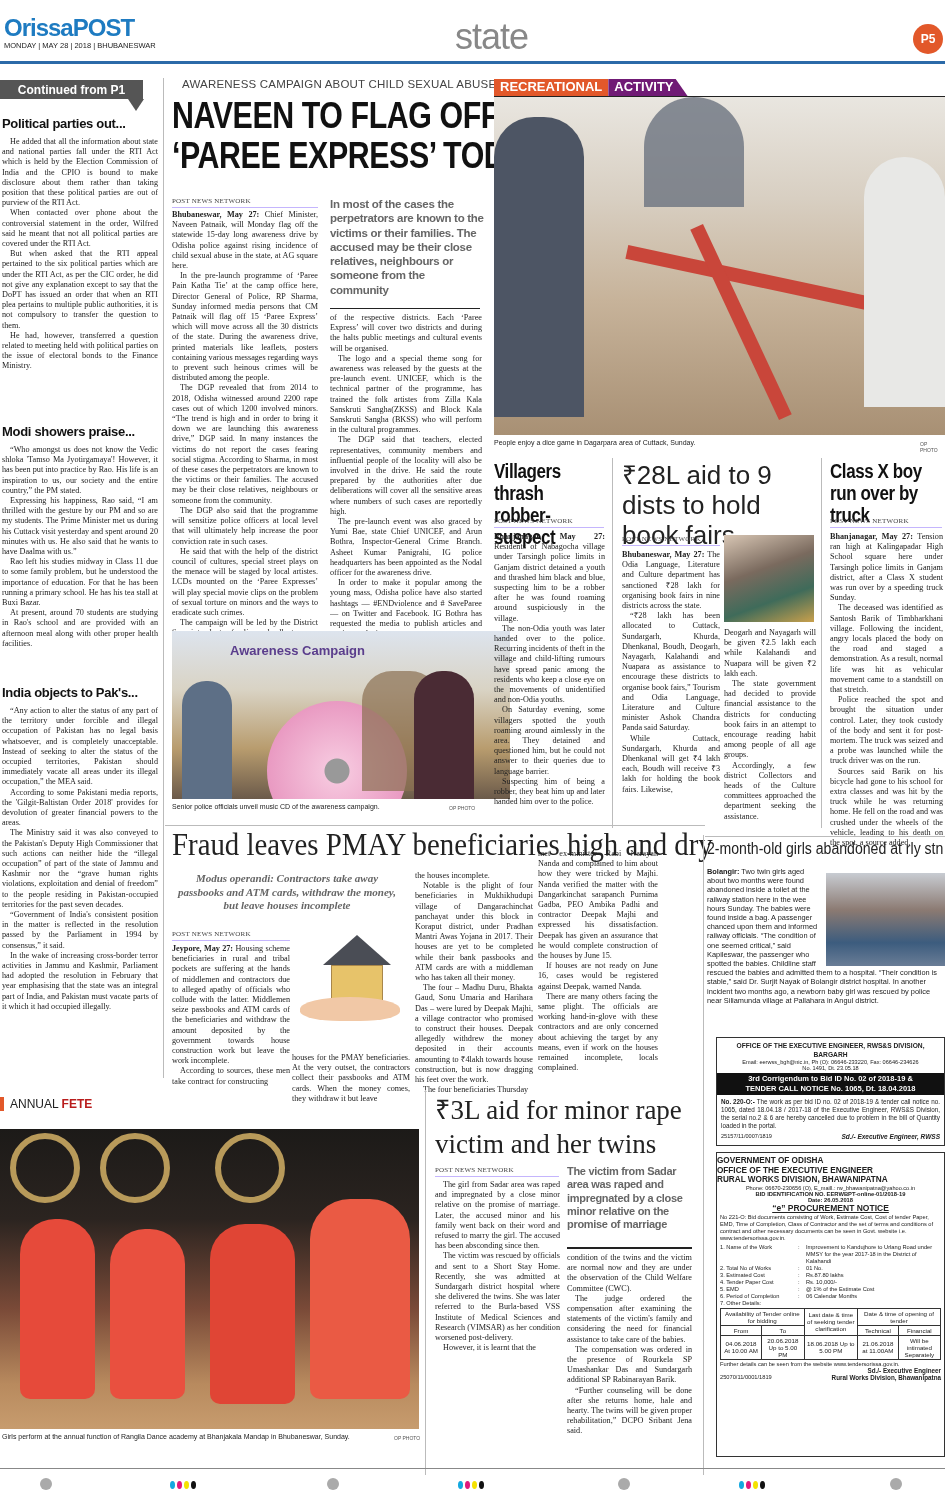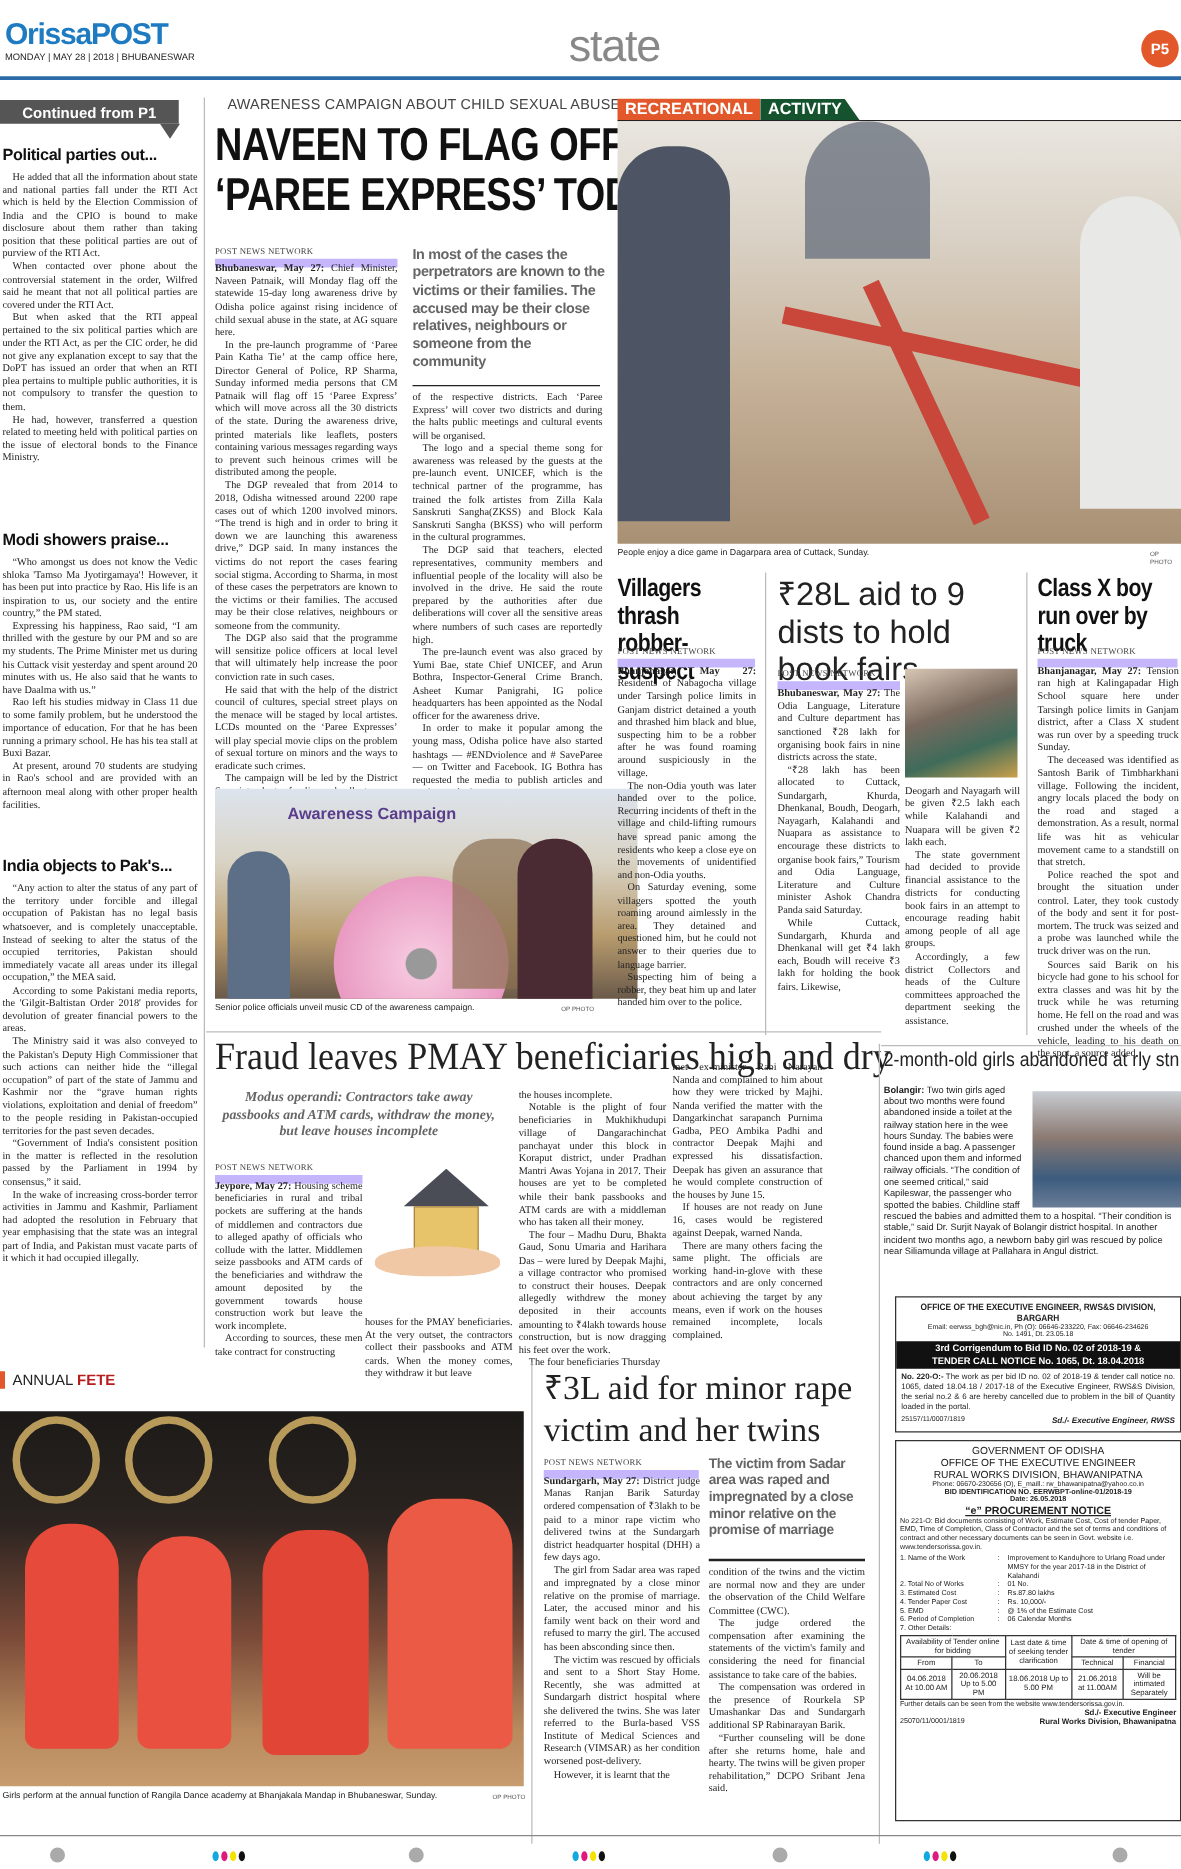--- a/index.html
+++ b/index.html
@@ -4,21 +4,21 @@
 <style>
 *{box-sizing:border-box;margin:0;padding:0}
 body{width:945px;height:1495px;background:#fff;font-family:"DejaVu Serif",serif;color:#222;position:relative;overflow:hidden}
 .abs{position:absolute}
 .serif{font-family:"Liberation Serif",serif}
 .sans{font-family:"Liberation Sans",sans-serif}
 .body{font-family:"Liberation Serif",serif;font-size:8.2px;line-height:10.2px;text-align:justify;color:#222}
 .body p{text-indent:8px}
 .body p.first{text-indent:0}
 .dateline{font-weight:bold}
-.pnn{font-family:"Liberation Serif",serif;font-size:7px;color:#444;border-bottom:7px solid #c4b5fd;padding-bottom:2px;letter-spacing:.2px}
+.pnn{font-family:"Liberation Serif",serif;font-size:7px;color:#444;border-bottom:1px solid #c4b5fd;padding-bottom:2px;letter-spacing:.2px}
 .hd-sans{font-family:"Liberation Sans",sans-serif;font-weight:bold;letter-spacing:-.5px;color:#111}
 .pull{font-family:"Liberation Sans",sans-serif;color:#666;font-weight:bold;letter-spacing:-.3px}
 .caption{font-family:"Liberation Sans",sans-serif;font-size:7px;color:#222}
 .credit{font-family:"Liberation Sans",sans-serif;font-size:5px;color:#555}
 .vrule{position:absolute;width:1px;background:#bbb}
 .photo{position:absolute;overflow:hidden}
 
 #logo{left:4px;top:14px;font-family:"Liberation Sans",sans-serif;font-weight:bold;font-size:24px;letter-spacing:-1px}
 #logo .o{color:#1e7bc1}#logo .p{color:#1e7bc1}
 #dateline-hdr{left:4px;top:41px;font-family:"Liberation Sans",sans-serif;font-size:7.5px;color:#222}
@@ -110,21 +110,21 @@
   <div class="abs" style="left:95px;top:70px;width:140px;height:140px;border-radius:50%;background:radial-gradient(circle,#999 0 12px,#f5c4dc 13px,#e99ac2 70%)"></div>
   <div class="abs" style="left:190px;top:40px;width:78px;height:120px;background:#8a6f51;opacity:.7;border-radius:30px 30px 0 0"></div>
   <div class="abs" style="left:242px;top:40px;width:60px;height:130px;background:#4a2b34;border-radius:28px 28px 0 0"></div>
   <div class="abs" style="left:10px;top:50px;width:50px;height:120px;background:#5d6f86;border-radius:24px 24px 0 0"></div>
 </div>
 <div class="abs caption" style="left:172px;top:803px">Senior police officials unveil music CD of the awareness campaign.</div>
 <div class="abs credit" style="left:449px;top:805px">OP PHOTO</div>
 
 <div class="abs tagbar" style="left:494px;top:79px">
   <div style="background:#e2582a;padding:0 6px">RECREATIONAL</div>
-  <div style="background:#14532d;padding:0 14px 6px 6px;clip-path:polygon(0 0,85% 0,100% 100%,0 100%)">ACTIVITY</div>
+  <div style="background:#701a75;padding:0 14px 6px 6px;clip-path:polygon(0 0,85% 0,100% 100%,0 100%)">ACTIVITY</div>
 </div>
 <div class="abs" style="left:494px;top:96px;width:451px;height:1px;background:#222"></div>
 <div class="photo" style="left:494px;top:97px;width:451px;height:338px;background:linear-gradient(180deg,#e9e6e0 0%,#d8cfc2 30%,#c7b39a 60%,#a89074 100%)">
   <div class="abs" style="left:130px;top:175px;width:260px;height:14px;background:#c9463a;transform:rotate(12deg)"></div>
   <div class="abs" style="left:240px;top:120px;width:14px;height:210px;background:#c9463a;transform:rotate(-25deg)"></div>
   <div class="abs" style="left:0;top:20px;width:90px;height:300px;background:#4d5564;border-radius:40px 40px 0 0"></div>
   <div class="abs" style="left:370px;top:60px;width:81px;height:250px;background:#e8e8e6;border-radius:40px 40px 0 0"></div>
   <div class="abs" style="left:150px;top:0;width:100px;height:110px;background:#6c7380;border-radius:50px 50px 0 0;opacity:.8"></div>
 </div>
 <div class="abs caption" style="left:494px;top:439px">People enjoy a dice game in Dagarpara area of Cuttack, Sunday.</div>
@@ -210,21 +210,21 @@
     <div>TENDER CALL NOTICE No. 1065, Dt. 18.04.2018</div>
   </div>
   <div style="font-size:6.3px;line-height:8px;padding:3px 4px;text-align:justify"><b>No. 220-O:-</b> <span>The work as per bid ID no. 02 of 2018-19 &amp; tender call notice no. 1065, dated 18.04.18 / 2017-18 of the Executive Engineer, RWS&amp;S Division, the serial no.2 &amp; 6 are hereby cancelled due to problem in the bill of Quantity loaded in the portal.</span></div>
   <div style="display:flex;justify-content:space-between;padding:0 4px;font-size:5.6px">
     <span>25157/11/0007/1819</span>
     <span style="font-weight:bold;font-style:italic;font-size:6.5px">Sd./- Executive Engineer, RWSS</span>
   </div>
 </div>
 
 <div class="ad" style="left:716px;top:1152px;width:229px;height:305px">
-  <div style="text-align:center;font-weight:normal;font-size:8.2px;line-height:9.6px;padding-top:3px">
+  <div style="text-align:left;font-weight:bold;font-size:8.2px;line-height:9.6px;padding-top:3px">
     <div>GOVERNMENT OF ODISHA</div>
     <div>OFFICE OF THE EXECUTIVE ENGINEER</div>
     <div>RURAL WORKS DIVISION, BHAWANIPATNA</div>
   </div>
   <div style="text-align:center;font-size:5.6px">Phone: 06670-230656 (O), E_maill.: rw_bhawanipatna@yahoo.co.in</div>
   <div style="text-align:center;font-size:5.8px;font-weight:bold">BID IDENTIFICATION NO. EERWBPT-online-01/2018-19</div>
   <div style="text-align:center;font-size:5.8px;font-weight:bold">Date: 26.05.2018</div>
   <div style="text-align:center;font-size:8.5px;font-weight:bold;text-decoration:underline">“e” PROCUREMENT NOTICE</div>
   <div style="font-size:5.7px;line-height:7.2px;padding:1px 3px">No 221-O: Bid documents consisting of Work, Estimate Cost, Cost of tender Paper, EMD, Time of Completion, Class of Contractor and the set of terms and conditions of contract and other necessary documents can be seen in Govt. website i.e. www.tendersorissa.gov.in.</div>
   <div style="font-size:5.7px;line-height:7px;padding:0 3px">
@@ -304,21 +304,20 @@
 <div class="abs caption" style="left:2px;top:1433px">Girls perform at the annual function of Rangila Dance academy at Bhanjakala Mandap in Bhubaneswar, Sunday.</div>
 <div class="abs credit" style="left:394px;top:1435px">OP PHOTO</div>
 <div class="vrule" style="left:425px;top:1090px;height:385px"></div>
 
 <div class="abs serif" style="left:435px;top:1093px;font-size:27px;line-height:34px;color:#222;white-space:nowrap">
   <div>₹3L aid for minor rape</div>
   <div>victim and her twins</div>
 </div>
 <div class="abs pnn" style="left:435px;top:1166px;width:124px">POST NEWS NETWORK</div>
 <div class="abs body" style="left:435px;top:1180px;width:125px">
-  <p class="first"><span class="dateline">Sundargarh, May 27:</span> <span>District judge Manas Ranjan Barik Saturday ordered compensation of ₹3lakh to be paid to a minor rape victim who delivered twins at the Sundargarh district headquarter hospital (DHH) a few days ago.</span></p>
   <p>The girl from Sadar area was raped and impregnated by a close minor relative on the promise of marriage. Later, the accused minor and his family went back on their word and refused to marry the girl. The accused has been absconding since then.</p>
   <p>The victim was rescued by officials and sent to a Short Stay Home. Recently, she was admitted at Sundargarh district hospital where she delivered the twins. She was later referred to the Burla-based VSS Institute of Medical Sciences and Research (VIMSAR) as her condition worsened post-delivery.</p>
   <p>However, it is learnt that the</p>
 </div>
 <div class="abs pull" style="left:567px;top:1165px;width:125px;font-size:11px;line-height:13.3px">The victim from Sadar area was raped and impregnated by a close minor relative on the promise of marriage</div>
 <div class="abs" style="left:567px;top:1247px;width:125px;height:2px;background:#222"></div>
 <div class="abs body" style="left:567px;top:1253px;width:125px">
   <p class="first">condition of the twins and the victim are normal now and they are under the observation of the Child Welfare Committee (CWC).</p>
   <p>The judge ordered the compensation after examining the statements of the victim's family and considering the need for financial assistance to take care of the babies.</p>
   <p>The compensation was ordered in the presence of Rourkela SP Umashankar Das and Sundargarh additional SP Rabinarayan Barik.</p>

